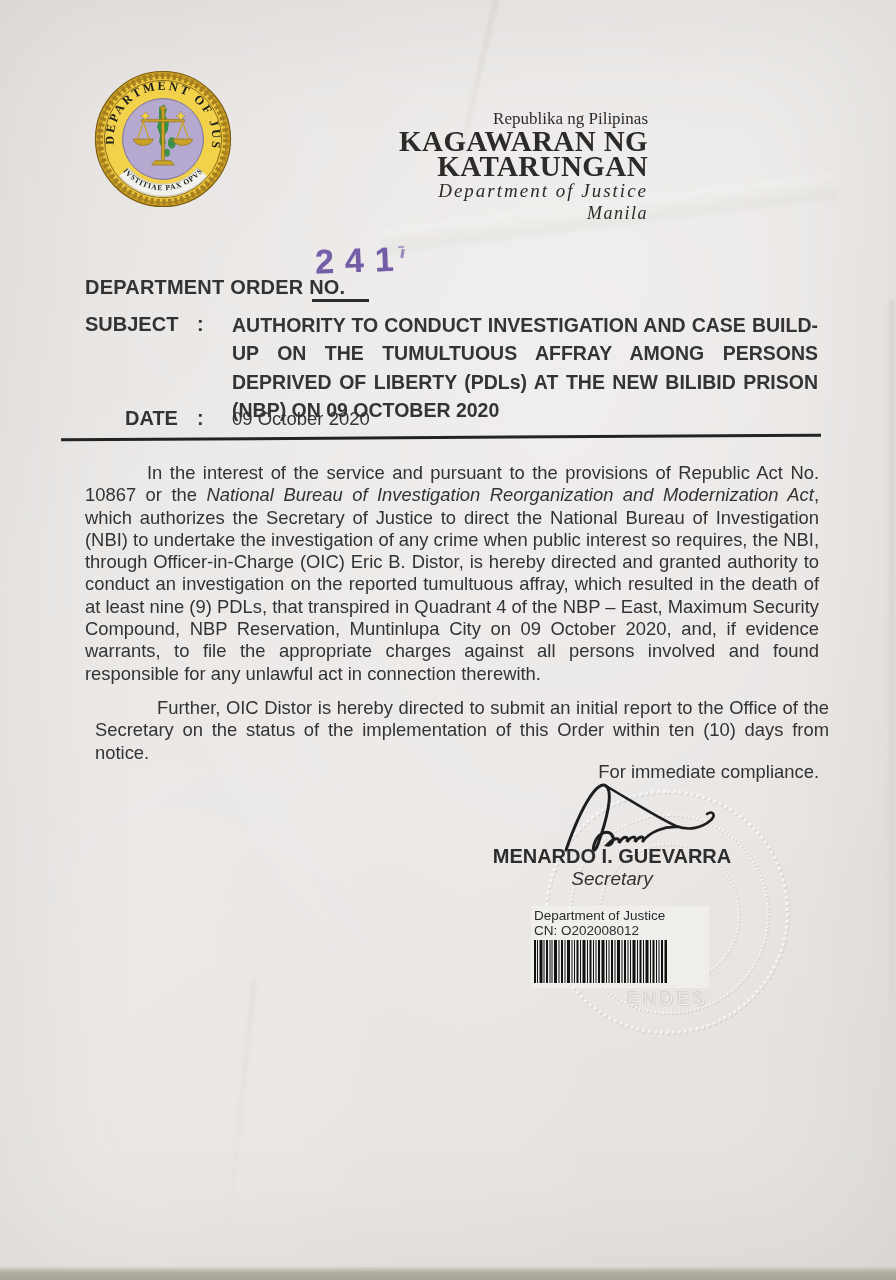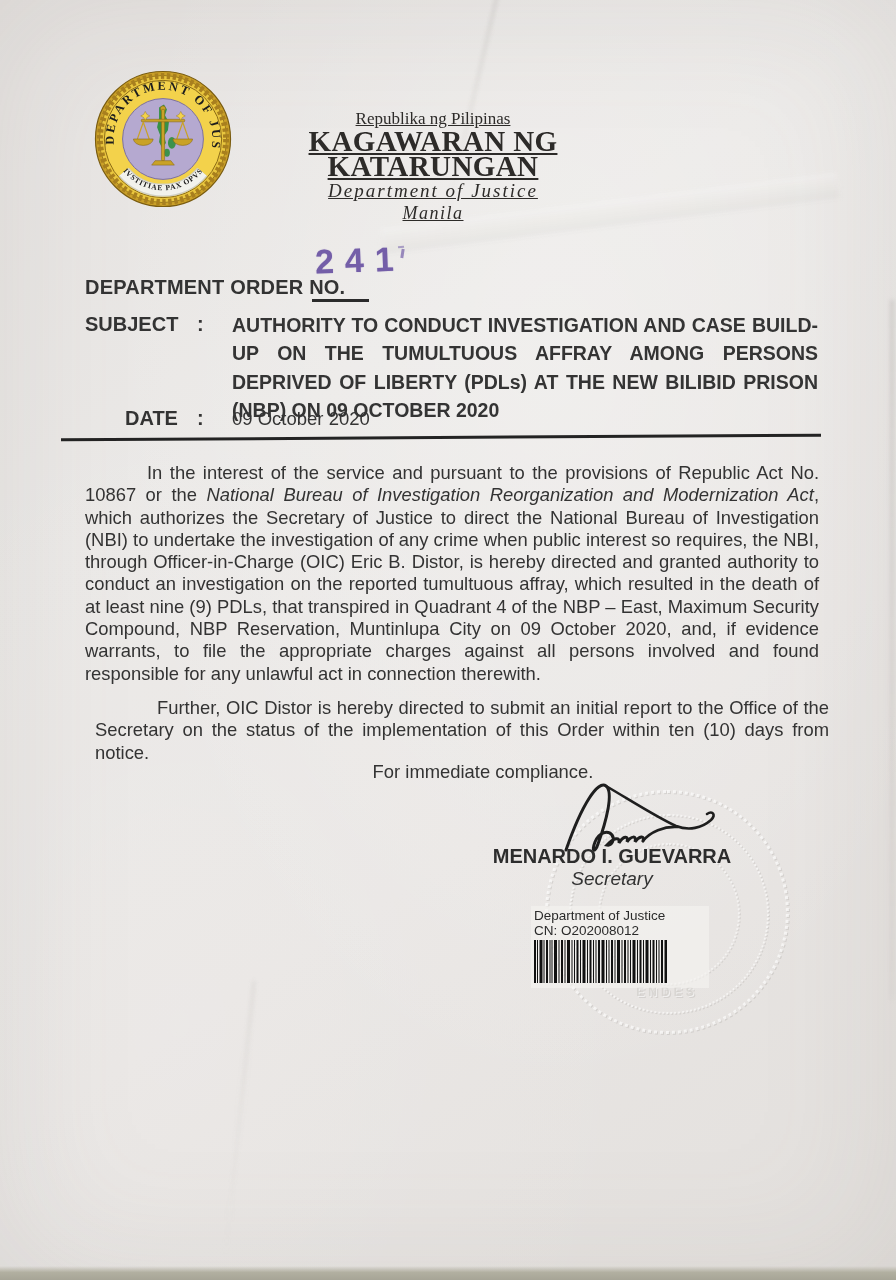--- a/index.html
+++ b/index.html
@@ -8,21 +8,21 @@
     background:
       radial-gradient(ellipse at 62% 28%, rgba(255,255,255,0.28), transparent 58%),
       radial-gradient(ellipse at 20% 80%, rgba(255,255,255,0.10), transparent 50%),
       linear-gradient(148deg,#e6e3e1 0%,#ebe9e7 32%,#e9e6e4 62%,#e3e0dd 100%);
     box-shadow: inset 0 0 140px rgba(120,115,108,0.13);
     font-family:"Liberation Sans", sans-serif;color:#323232;
   }
   .abs{position:absolute;}
   .crease{position:absolute;pointer-events:none;filter:blur(2px);}
   
-  .hdr{width:400px;left:233px;top:109px;text-align:center;font-family:"Liberation Serif", serif;color:#2d2b29;text-decoration:underline;}
+  .hdr{width:400px;left:248px;top:109px;text-align:right;font-family:"Liberation Serif", serif;color:#2d2b29;}
   .hdr .l1{font-size:17px;line-height:20px;}
   .hdr .l2{font-size:29px;line-height:25px;font-weight:bold;letter-spacing:.4px;}
   .hdr .l3{font-size:19px;line-height:23px;font-style:italic;letter-spacing:2px;}
   .hdr .l4{font-size:18px;line-height:22px;font-style:italic;letter-spacing:1.5px;}
   
   .order-label{left:85px;top:276px;font-size:20px;font-weight:bold;letter-spacing:.2px;color:#333;}
   .order-underline{left:312px;top:299px;width:57px;height:2.5px;background:#2b2b2b;}
   .stamp{left:315px;top:241px;font-size:34px;font-weight:bold;letter-spacing:11px;
          color:#6a53a3;opacity:.92;transform:rotate(-2deg);
          text-shadow:0 0 1px rgba(106,83,163,.55);}
@@ -36,35 +36,35 @@
                 font-weight:bold;text-align:justify;color:#343434;}
   .date-label{left:85px;top:407px;margin-left:40px;}
   .date-colon{left:197px;top:407px;}
   .date-value{left:232px;top:408px;font-size:18.5px;color:#343434;}
   .rule{left:61px;top:436px;width:760px;height:3px;background:#232323;transform:rotate(-0.35deg);}
   
   .para{left:85px;width:734px;font-size:18.4px;line-height:22.3px;text-align:justify;
         text-indent:62px;color:#333;}
   .p1{top:462px;}
   .p2{top:687px;}
-  .closing{top:761px;text-align:center;}
+  .closing{top:761px;text-align:right;}
   
   .sig-svg{left:546px;top:774px;}
   .sig-name{left:492px;top:845px;width:240px;text-align:center;font-size:20px;font-weight:bold;color:#2d2d2d;}
   .sig-title{left:492px;top:868px;width:240px;text-align:center;font-size:19px;font-style:italic;color:#333;}
   
   .emboss{left:545px;top:790px;width:238px;height:238px;border-radius:50%;
           border:3px dotted rgba(255,255,255,0.85);
           filter:drop-shadow(1px 1px 0.6px rgba(173,170,165,0.55));opacity:.75;pointer-events:none;}
   .emboss .r1{position:absolute;left:9%;top:9%;width:82%;height:82%;border-radius:50%;
               border:2.5px dotted rgba(255,255,255,0.8);}
   .emboss .r2{position:absolute;left:21%;top:21%;width:58%;height:58%;border-radius:50%;
               border:2px dotted rgba(255,255,255,0.7);}
-  .emboss .etext{position:absolute;left:0;right:0;bottom:32px;text-align:center;
-              font-size:12px;font-weight:bold;letter-spacing:4px;color:rgba(198,195,190,0.65);
+  .emboss .etext{position:absolute;left:0;right:0;bottom:22px;text-align:center;
+              font-size:18px;font-weight:normal;letter-spacing:4px;color:rgba(198,195,190,0.65);
               text-shadow:1px 1px 0 rgba(255,255,255,0.8);}
   
   .sticker{left:531px;top:906px;width:178px;height:82px;background:rgba(245,243,240,0.65);}
   .sticker .t1{font-size:13.5px;line-height:15px;color:#2b2b2b;padding:2px 0 0 3px;}
   .sticker .t2{font-size:13.5px;line-height:15px;color:#2b2b2b;padding:0 0 2px 3px;}
   .barcode{margin-left:3px;}
   
   .bottom-edge{left:0;top:1266px;width:896px;height:14px;
       background:linear-gradient(to bottom, rgba(168,166,150,0) 0%, #b2b0a1 45%, #a6a496 100%);}
 </style>

